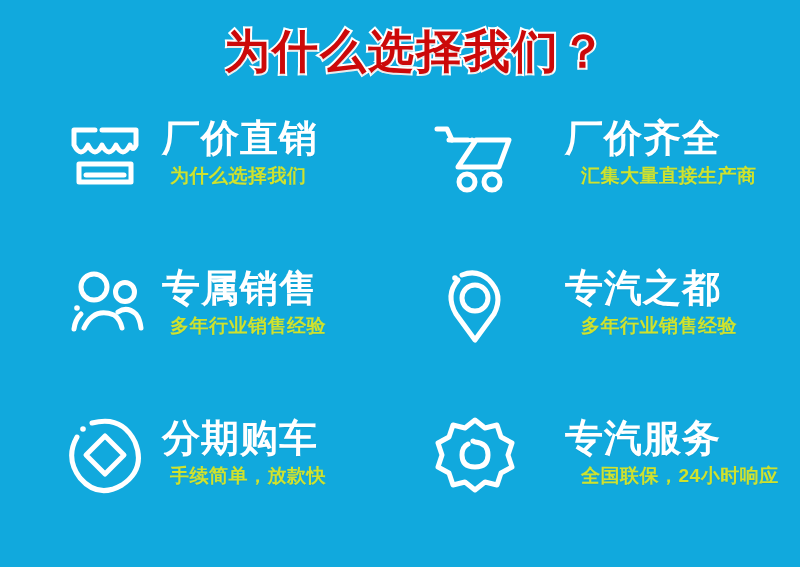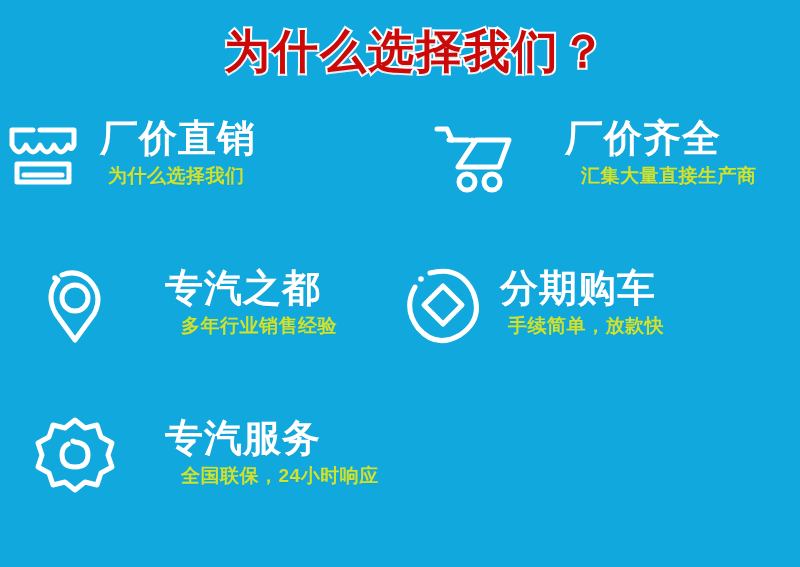--- a/index.html
+++ b/index.html
@@ -48,21 +48,21 @@
     height: 420px;
     display: grid;
     grid-template-columns: 400px 400px;
     grid-template-rows: 150px 150px 150px;
   }
   .feature {
     display: flex;
     align-items: flex-start;
     box-sizing: border-box;
   }
-  .feature.col-left  { }
+  .feature.col-left  { padding-left: 62px; }
   .feature.col-right { padding-left: 32px; gap: 33px; }
 
   .feature-icon {
     width: 86px;
     height: 86px;
     flex: 0 0 86px;
     margin-top: 2px;
   }
   .feature-icon svg { display: block; width: 86px; height: 86px; }
 
@@ -127,20 +127,36 @@
           <circle cx="35" cy="70" r="8"></circle>
           <circle cx="60" cy="70" r="8"></circle>
         </svg>
       </span>
       <div class="feature-text">
         <div class="feature-heading">厂价齐全</div>
         <div class="feature-sub sub-indent-2">汇集大量直接生产商</div>
       </div>
     </div>
 
+    <div class="feature col-left">
+      <span class="feature-icon">
+        <svg viewBox="0 0 86 86" fill="none" stroke="#ffffff" stroke-width="5" stroke-linecap="round" stroke-linejoin="round">
+          <circle cx="32" cy="25" r="13"></circle>
+          <circle cx="63" cy="30" r="9.5"></circle>
+          <path d="M12 67 Q13 58 19 52"></path>
+          <circle cx="15" cy="46" r="2.8" fill="#ffffff" stroke="none"></circle>
+          <path d="M22 66 Q32 45 52 53 Q58 57 60 66"></path>
+          <path d="M56 50 Q65 44 74 52 Q78 57 79 66"></path>
+        </svg>
+      </span>
+      <div class="feature-text">
+        <div class="feature-heading">专属销售</div>
+        <div class="feature-sub sub-indent-1">多年行业销售经验</div>
+      </div>
+    </div>
 
     <div class="feature col-right">
       <span class="feature-icon">
         <svg viewBox="0 0 86 86" fill="none" stroke="#ffffff" stroke-width="5" stroke-linecap="round" stroke-linejoin="round">
           <path d="M30 13 Q45 7 57 18 Q72 33 62 52 L43 78 L24 52 Q13 33 26 18"></path>
           <circle cx="23" cy="16" r="2.8" fill="#ffffff" stroke="none"></circle>
           <circle cx="43" cy="36" r="13"></circle>
         </svg>
       </span>
       <div class="feature-text">

